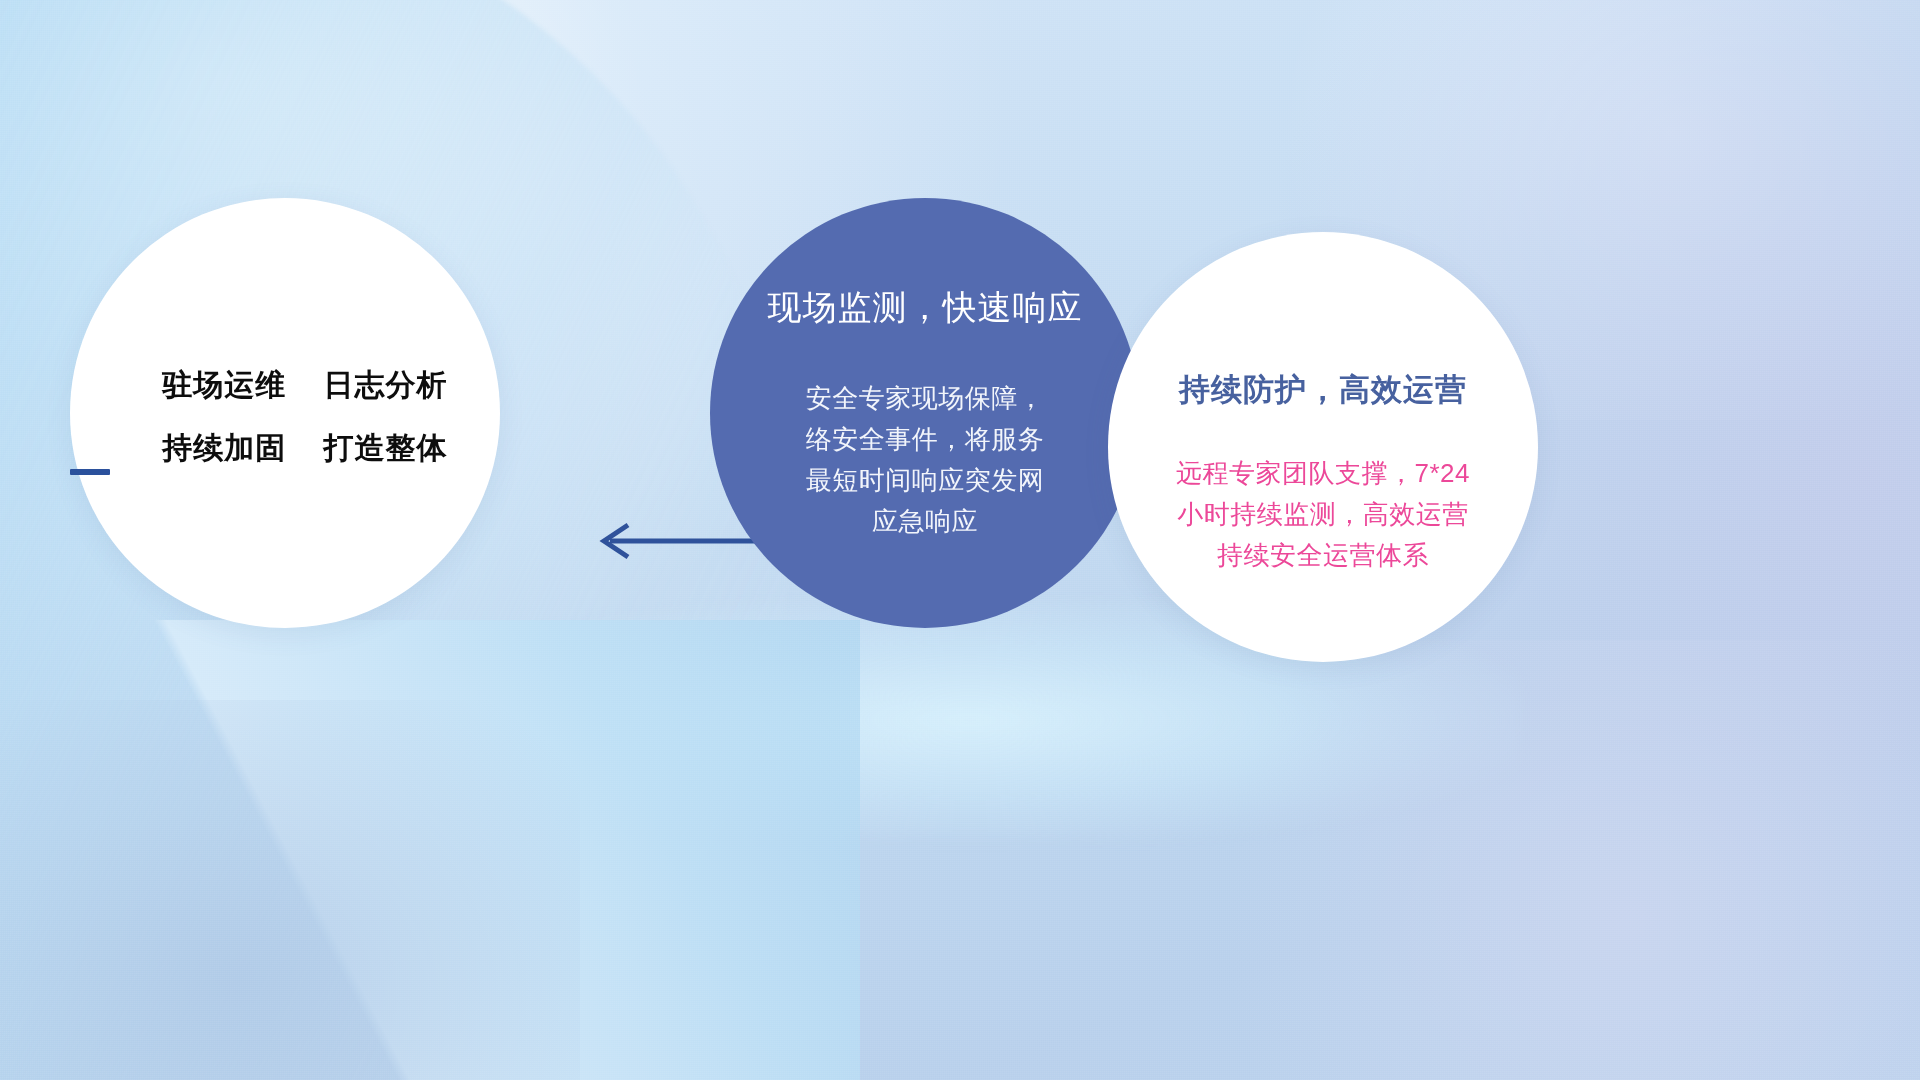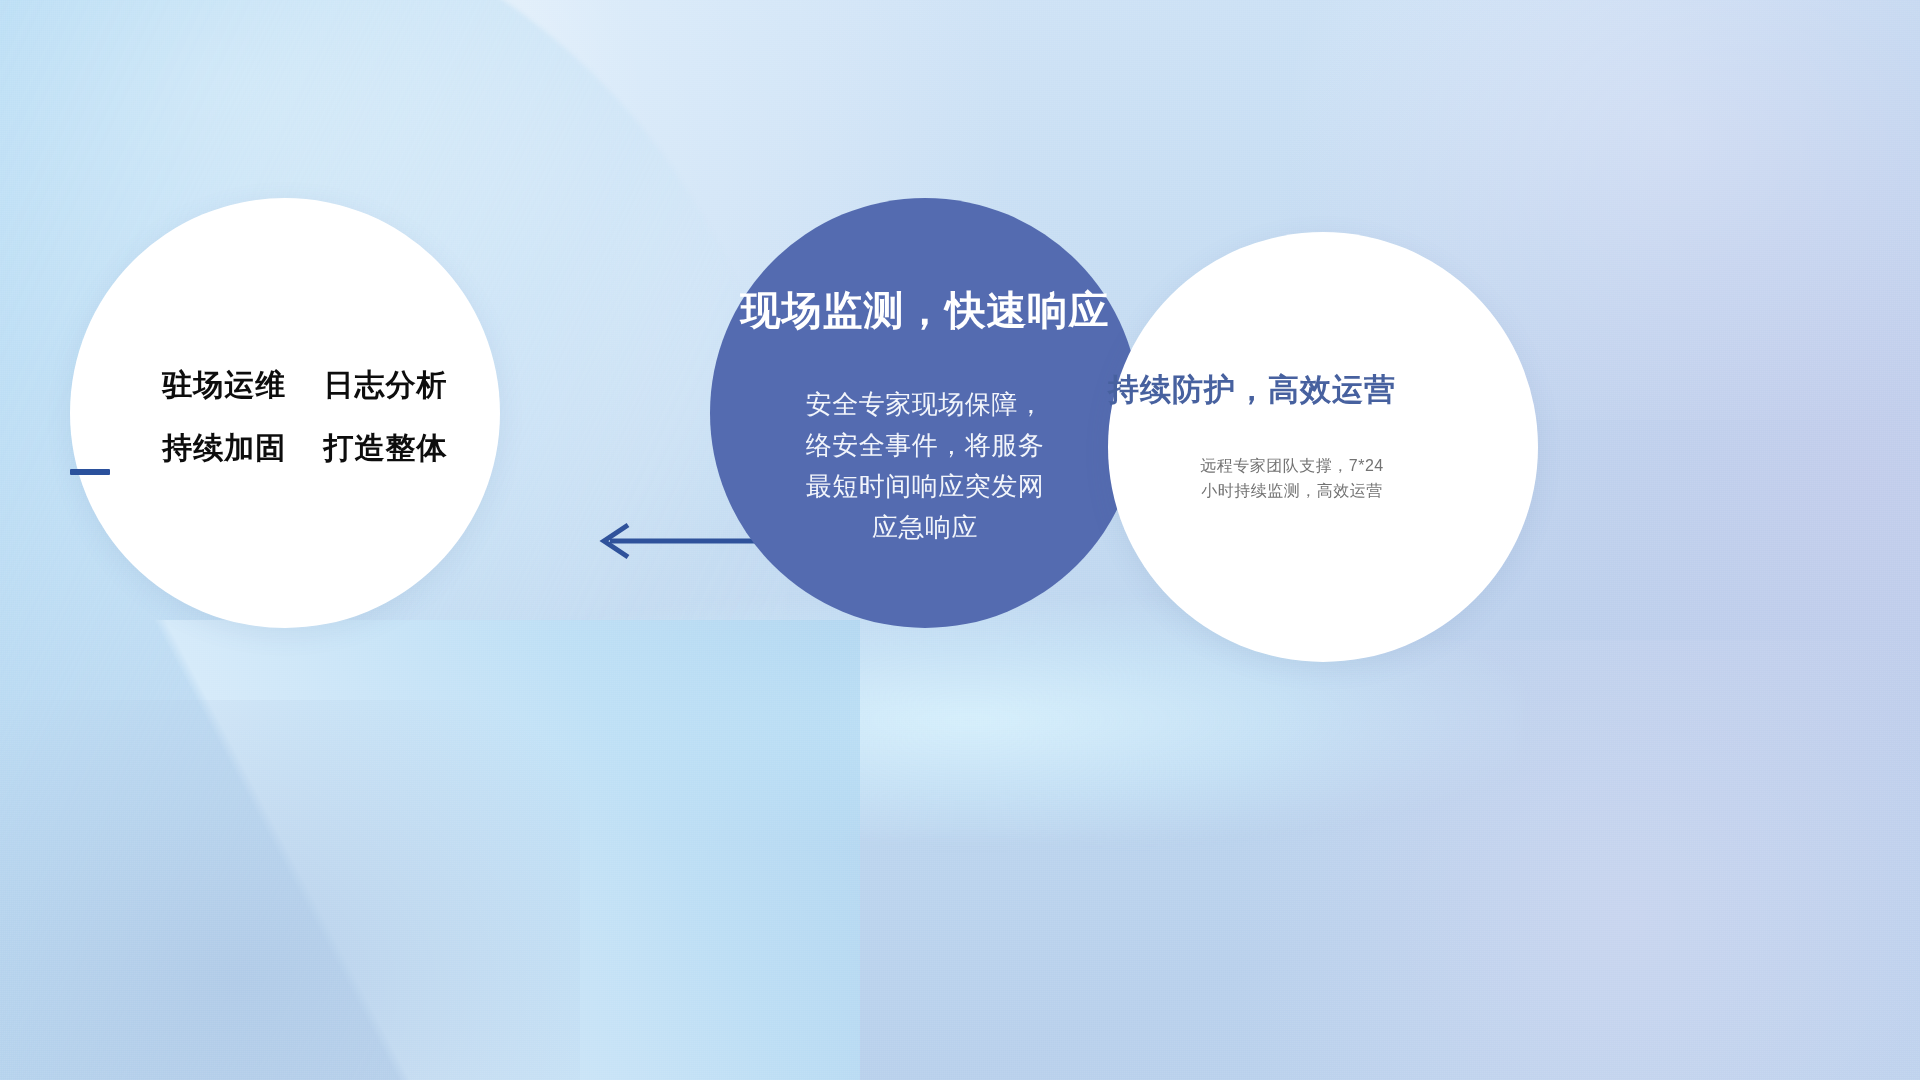--- a/index.html
+++ b/index.html
@@ -103,44 +103,44 @@
   .left-row.last { margin-bottom:0; }
 
   #circle-mid {
     left:710px; top:198px; width:430px; height:430px;
     background:#546bb0;
     display:flex; flex-direction:column; align-items:center;
     z-index:2;
   }
   #mid-title {
     margin-top:92px;
-    font-size:40px; font-weight:bold; color:#ffffff;
+    font-size:34px; font-weight:normal; color:#ffffff;
     letter-spacing:1px; white-space:nowrap; line-height:1;
   }
   #mid-body {
     margin-top:54px; width:304px;
     font-size:26px; color:#f2f5fb; line-height:1.58;
     text-align:center; letter-spacing:.5px;
   }
 
   #circle-right {
     left:1108px; top:232px; width:430px; height:430px;
     background:#ffffff;
     box-shadow:0 6px 26px rgba(80,110,160,.10);
-    display:flex; flex-direction:column; 
+    display:flex; flex-direction:column; align-items:center;
     z-index:3;
   }
   #right-title {
     margin-top:142px;
     font-size:31px; font-weight:bold; color:#47619f;
     letter-spacing:1px; white-space:nowrap; line-height:1;
   }
   #right-body {
     margin-top:48px; width:368px;
-    font-size:16px; color:#737373; line-height:1.58;
+    font-size:26px; color:#ec4899; line-height:1.58;
     text-align:center; letter-spacing:.5px;
   }
 </style>
 </head>
 <body>
 
 <div id="bg">
   <div class="bg-layer" id="bg-base"></div>
   <div class="bg-layer" id="bg-tl"></div>
   <div class="bg-layer" id="bg-arc"></div>
@@ -176,14 +176,15 @@
     <div>最短时间响应突发网</div>
     <div>应急响应</div>
   </div>
 </div>
 
 <div class="circle" id="circle-right">
   <div id="right-title">持续防护，高效运营</div>
   <div id="right-body">
     <div>远程专家团队支撑，7*24</div>
     <div>小时持续监测，高效运营</div>
+    <div>持续安全运营体系</div>
   </div>
 </div>
 
 </body></html>

